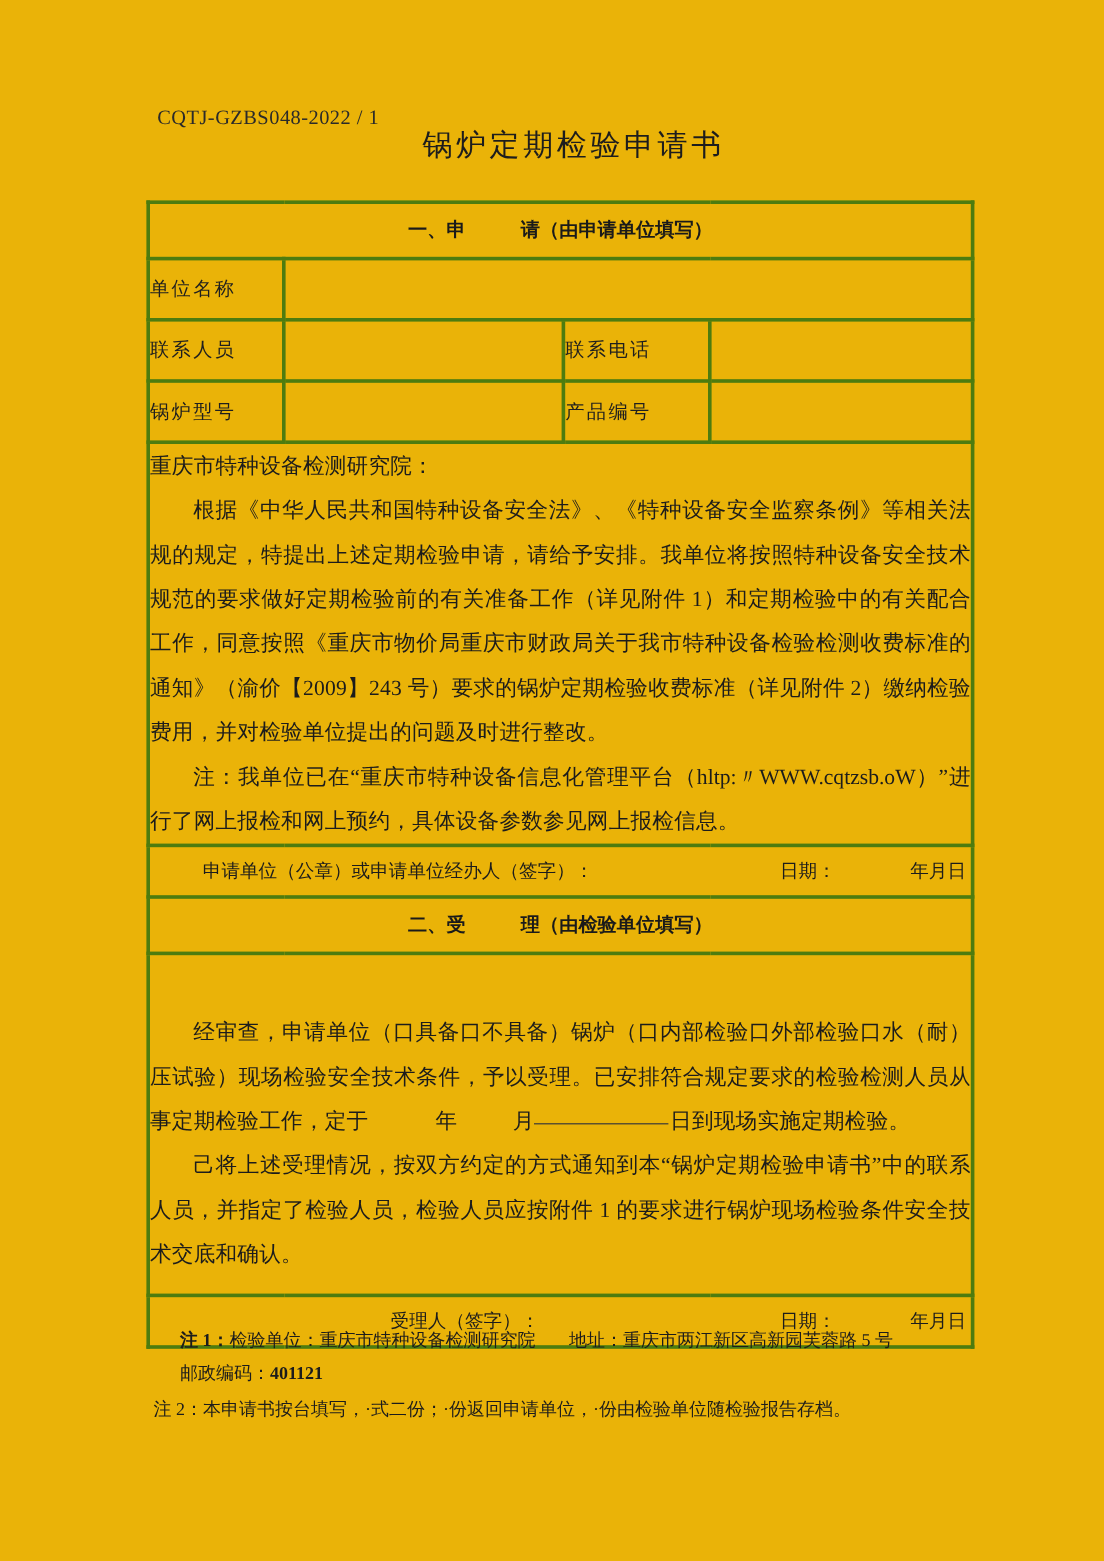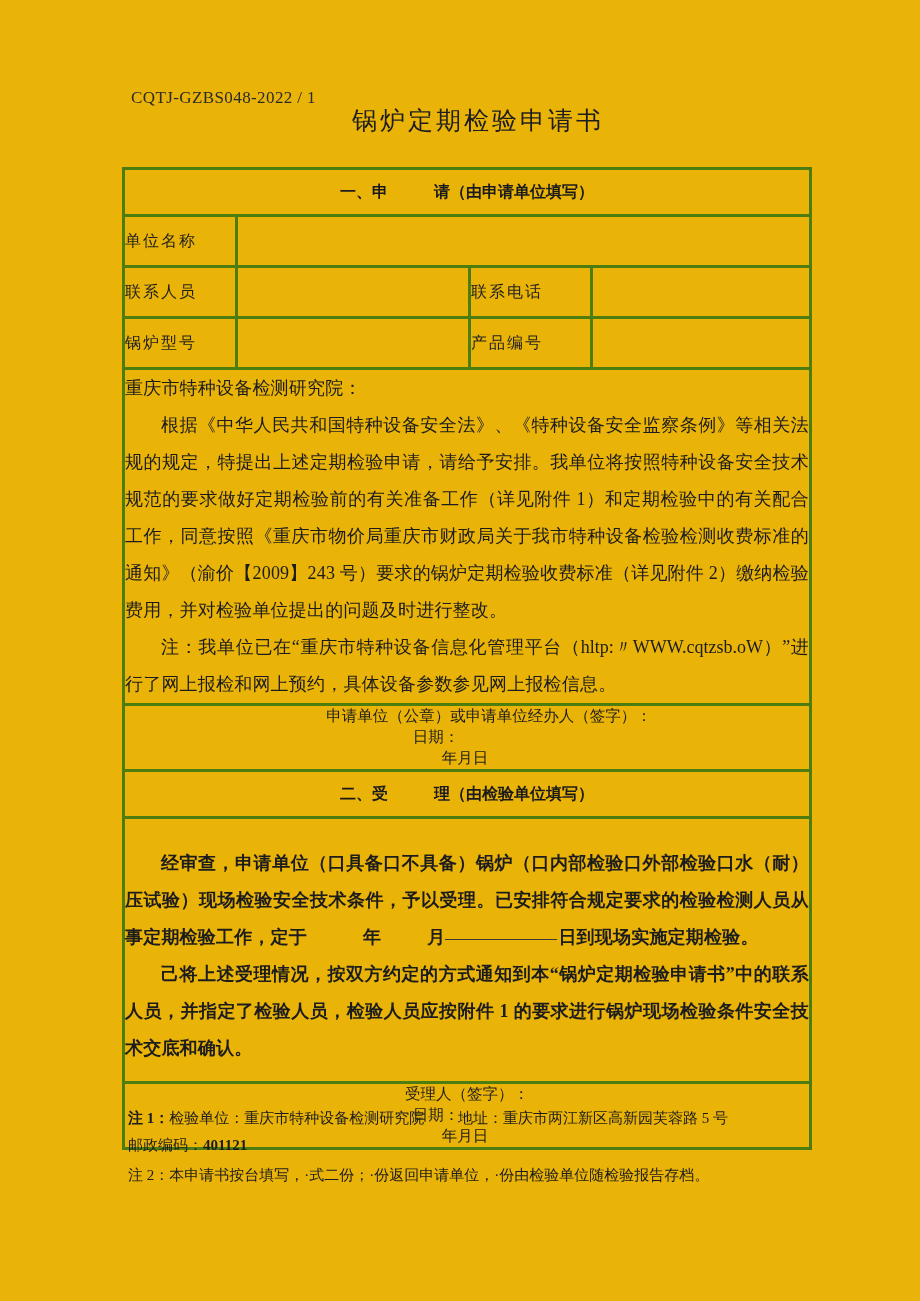--- a/index.html
+++ b/index.html
@@ -105,21 +105,20 @@
   .sign-cell {
     height: 40px;
     padding: 0 10px 0 0;
     font-size: 15.5px;
     color: #1c1c1c;
   }
   .sign-row {
     display: flex;
     align-items: center;
     white-space: nowrap;
-    flex-direction: column;
   }
   .sign-left { margin-left: 44px; }
   .sign-spacer { flex: 1 1 auto; }
   .sign-date-label { margin-right: 62px; }
   .sign-ymd { margin-right: 4px; }
 
   .blank-line {
     display: inline-block;
     width: 112px;
     border-bottom: 1px solid #3a3a3a;
@@ -137,21 +136,21 @@
     top: 1105px;
     width: 700px;
     font-size: 15px;
     color: #1c1c1c;
     line-height: 27px;
   }
   .footer-row {
     display: flex;
     white-space: nowrap;
   }
-  .footer-col-a { width: 330px; }
+  .footer-col-a { width: 330px; margin-left: 22px; }
   .footer-col-b { width: 360px; }
   .b { font-weight: bold; }
   .footer-note2 { margin-top: 3px; white-space: nowrap; }
 </style>
 </head>
 <body>
 
 <div class="page">
 
   <div class="doc-code">CQTJ-GZBS048-2022 / 1</div>
@@ -209,21 +208,21 @@
             <span class="sign-ymd">年月日</span>
           </div>
         </td>
       </tr>
 
       <tr>
         <td class="section-head" colspan="4"><span>二、受</span><span class="sp"></span><span>理（由检验单位填写）</span></td>
       </tr>
 
       <tr>
-        <td class="prose-cell" colspan="4" style="height:250px; padding-top:12px;font-weight:bold;">
+        <td class="prose-cell" colspan="4" style="height:250px; padding-top:32px;">
           <div class="prose">
             <p class="indent"><span>经审查，申请单位（口具备口不具备）锅炉（口内部检验口外部检验口水（耐）压试验）现场检验安全技术条件，予以受理。已安排符合规定要求的检验检测人员从事定期检验工作，定于</span><span class="gap-md"></span><span>年</span><span class="gap-sm"></span><span>月</span><span class="blank-line"></span><span>日到现场实施定期检验。</span></p>
             <p class="indent">己将上述受理情况，按双方约定的方式通知到本“锅炉定期检验申请书”中的联系人员，并指定了检验人员，检验人员应按附件 1 的要求进行锅炉现场检验条件安全技术交底和确认。</p>
           </div>
         </td>
       </tr>
 
       <tr>
         <td class="sign-cell" colspan="4">
           <div class="sign-row">

